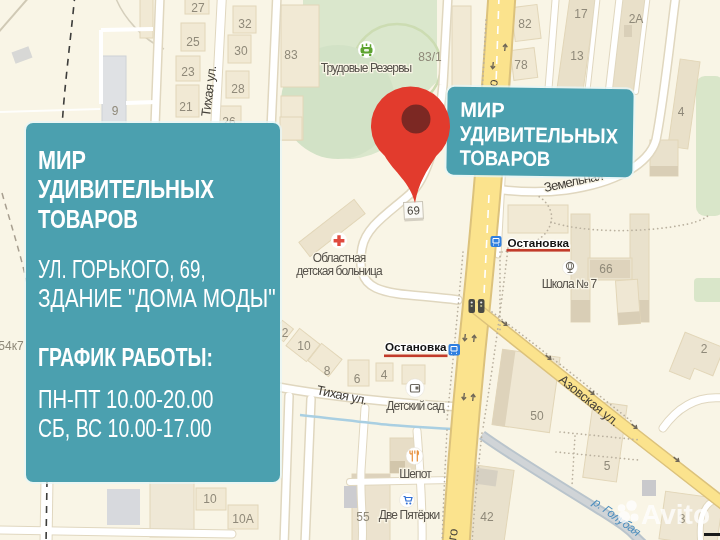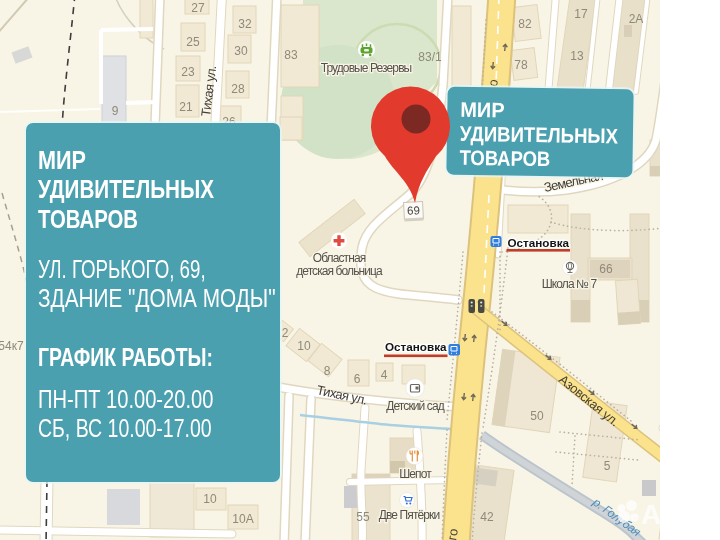--- a/index.html
+++ b/index.html
@@ -1,16 +1,16 @@
 <!DOCTYPE html>
 <html><head>
 <meta charset="utf-8">
 <style>
   html,body{margin:0;padding:0;}
-  #stage{position:relative;width:660px;height:540px;overflow:hidden;background:#f9f5e6;font-family:"Liberation Sans",sans-serif;}
+  #stage{position:relative;width:720px;height:540px;overflow:hidden;background:#f9f5e6;font-family:"Liberation Sans",sans-serif;}
   #map{position:absolute;left:0;top:0;}
   .lbl{fill:#8f8979;font-size:12px;font-family:"Liberation Sans",sans-serif;}
   .poi{fill:#55514a;font-size:12px;letter-spacing:-0.9px;font-family:"Liberation Sans",sans-serif;}
   .street{fill:#45413a;font-size:13px;font-family:"Liberation Sans",sans-serif;}
   .stop{font-weight:bold;fill:#141414;font-size:11.7px;font-family:"Liberation Sans",sans-serif;paint-order:stroke;stroke:#ffffff;stroke-width:2.6px;}
   .halo{paint-order:stroke;stroke:#f9f5e6;stroke-width:2.5px;}
 </style>
 </head>
 <body>
 <div id="stage">

